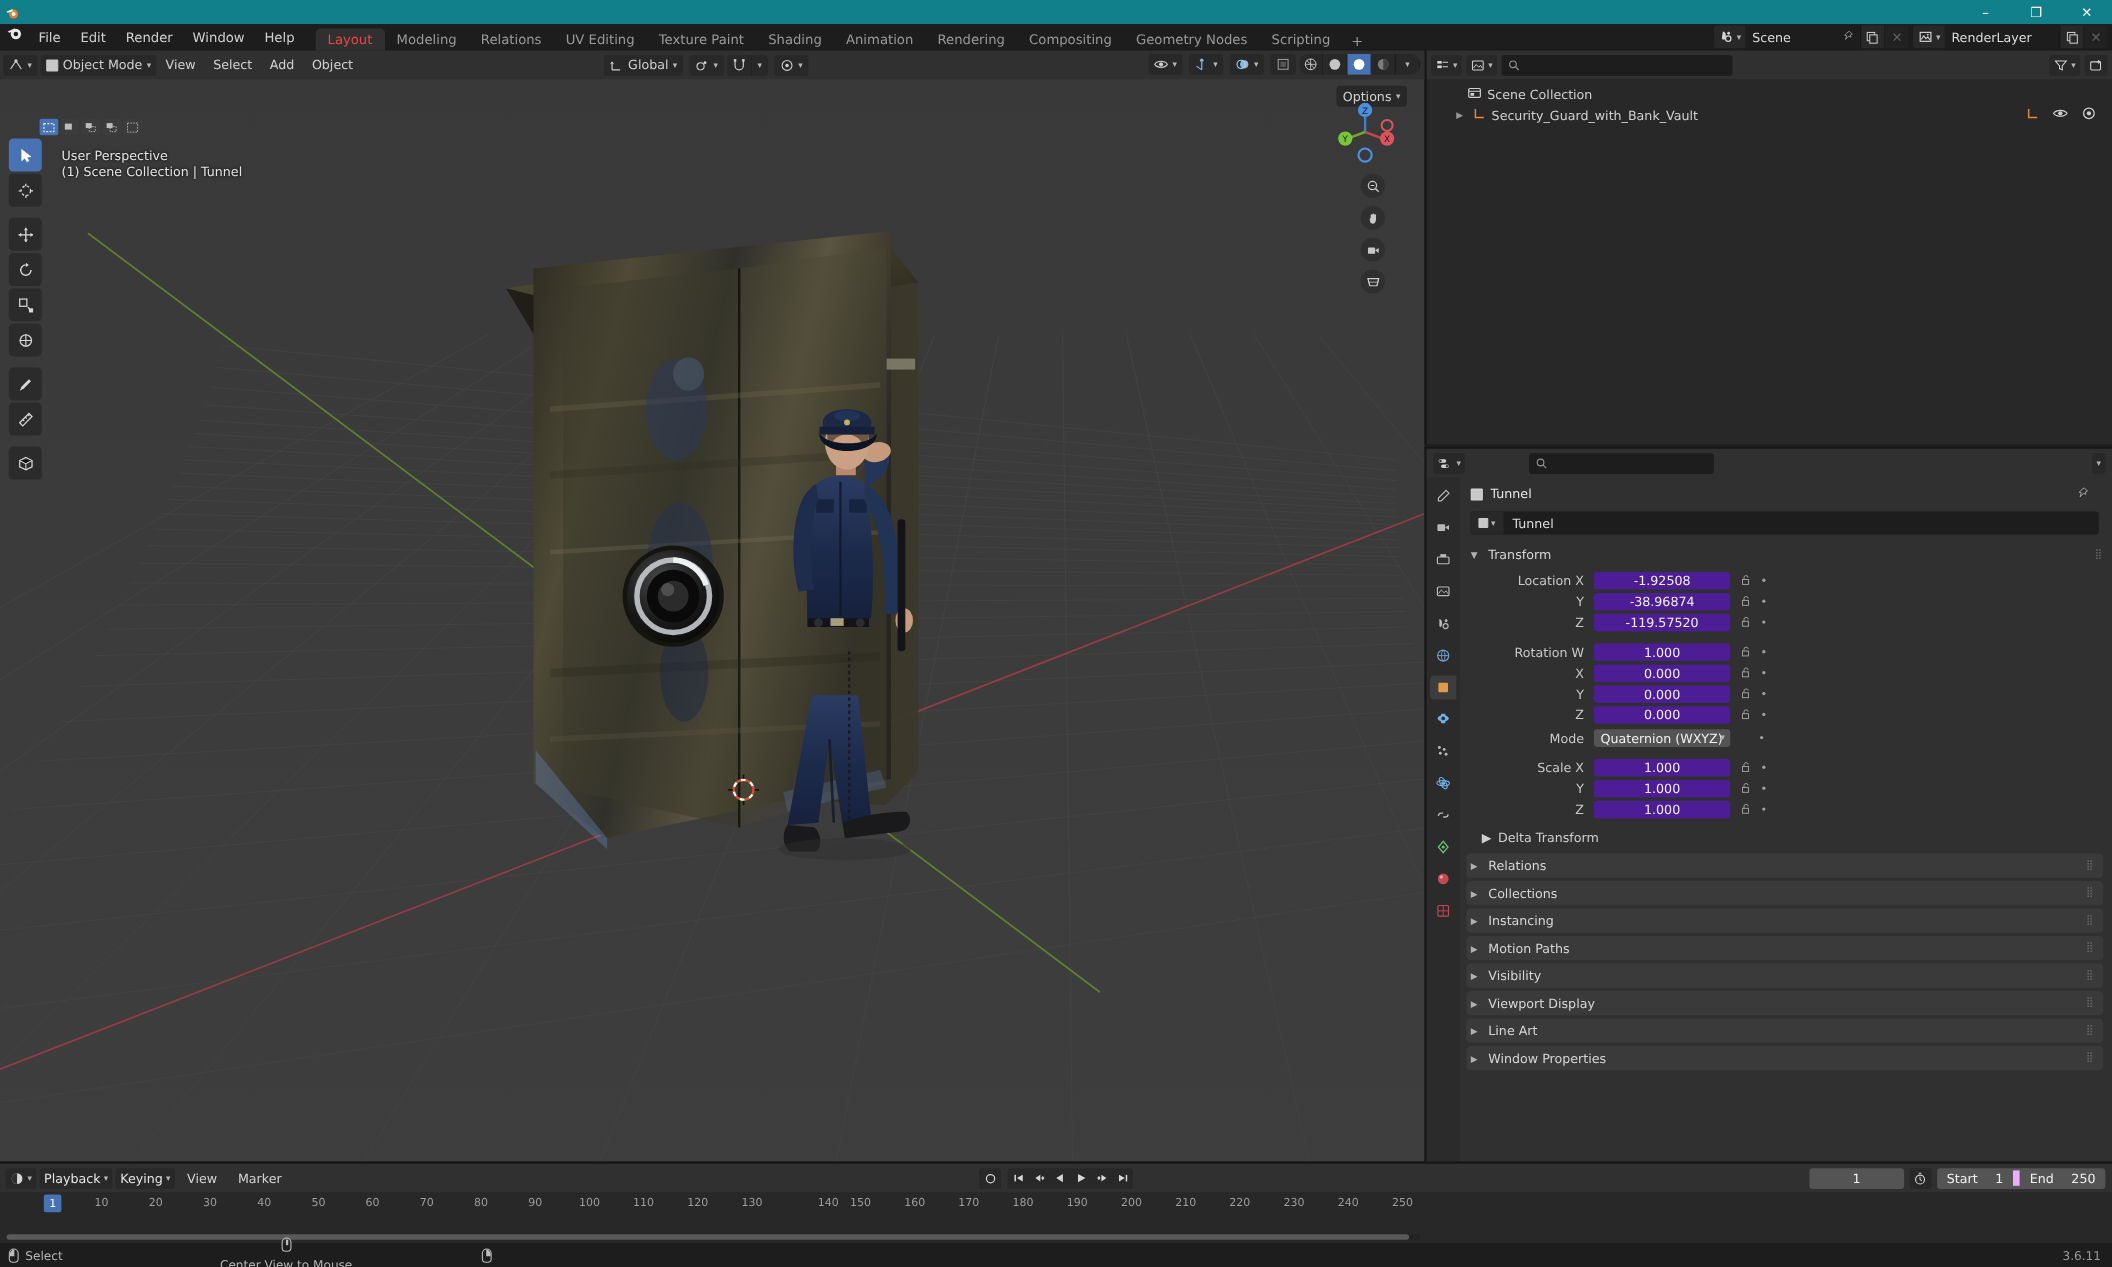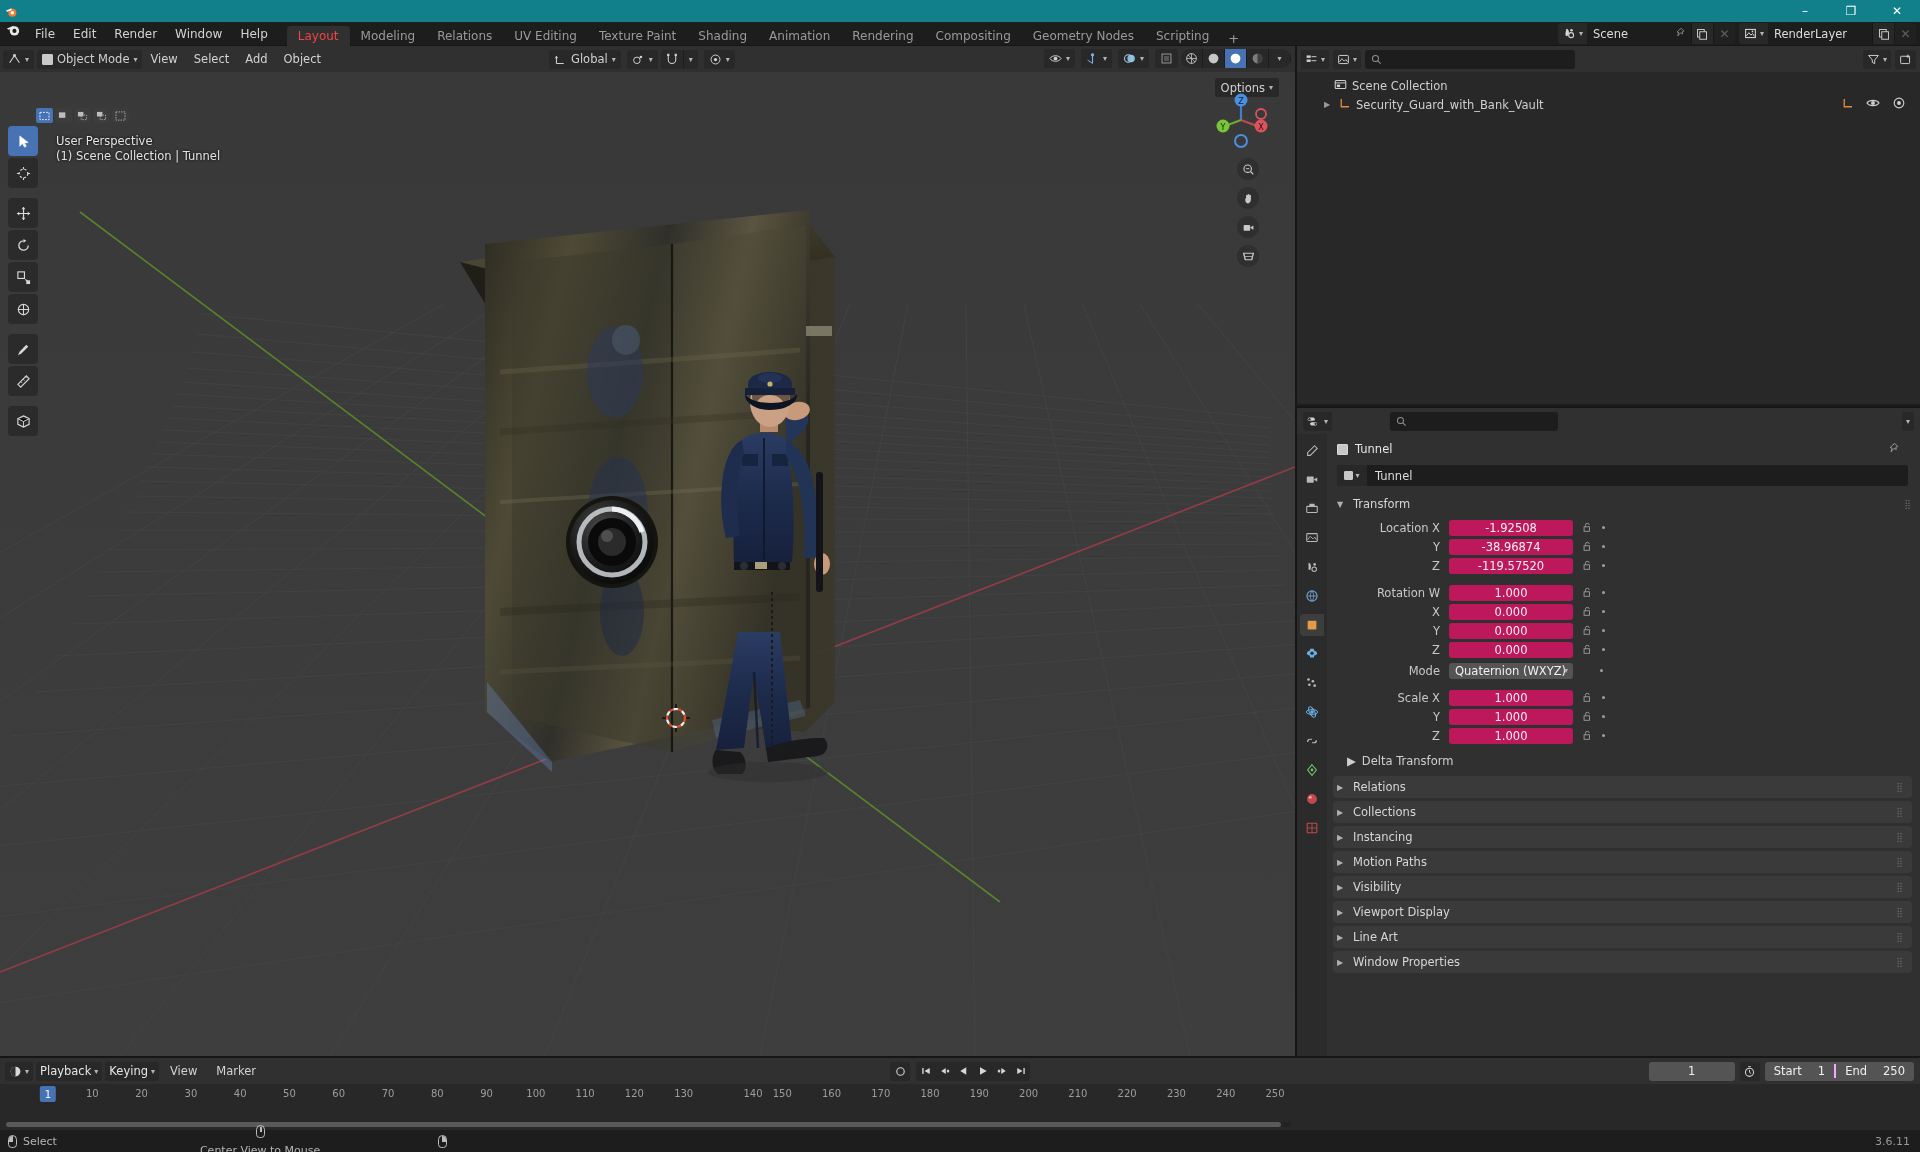--- a/index.html
+++ b/index.html
@@ -183,21 +183,21 @@
     height: 22px; display: flex; align-items: center; gap: 6px;
     font-size: 11.5px; color: #d6d6d6; padding-left: 4px;
   }
   .panel-hdr.boxed { background: #3a3a3a; border-radius: 4px; margin-bottom: 3px; position: relative; }
   .panel-hdr .tri { font-size: 8px; color: #b0b0b0; width: 10px; }
   .grip { position: absolute; right: 8px; color: #6a6a6a; font-size: 9px; letter-spacing: 1px; line-height: 5px; }
 
   .prow { display: flex; align-items: center; height: 17px; margin-bottom: 2px; }
   .plabel { width: 116px; text-align: right; padding-right: 9px; font-size: 11.5px; color: #c8c8c8; }
   .pval {
-    flex: 0 0 124px; height: 16px; background: #be185d; border-radius: 3px;
+    flex: 0 0 124px; height: 16px; background: #4c1d95; border-radius: 3px;
     display: flex; align-items: center; justify-content: center;
     font-size: 11.5px; color: #f0f0f0;
   }
   .pval.select {
     background: #545454; justify-content: flex-start; padding: 0 6px; position: relative; width: 124px;
   }
   .pval.select .dd { position: absolute; right: 5px; font-size: 8px; }
   .pdeco { display: flex; align-items: center; gap: 9px; padding-left: 9px; }
   .lock { opacity: .82; }
   .dot { width: 3px; height: 3px; border-radius: 50%; background: #a0a0a0; display:inline-block; }
@@ -210,21 +210,21 @@
   }
   .tl-header { height: 26px; background: #303030; display: flex; align-items: center; padding: 0 5px; gap: 3px; font-size: 11.5px; }
   .tl-menu { padding: 0 8px; height: 26px; line-height: 26px; color: #d2d2d2; }
   .tl-center { position: absolute; left: 50%; transform: translateX(-50%); display: flex; align-items: center; gap: 6px; }
   .play-grp { display: flex; align-items: center; height: 19px; background: #282828; border-radius: 3px; }
   .play-b { width: 19px; height: 19px; display: flex; align-items: center; justify-content: center; }
   .rec-b { width: 20px; height: 19px; display:flex; align-items:center; justify-content:center; background:#282828; border-radius:3px; }
   .tl-right { position: absolute; right: 6px; display: flex; align-items: center; gap: 5px; }
   .frame-f { height: 19px; min-width: 86px; background: #545454; border-radius: 3px; display:flex; align-items:center; justify-content:center; font-size:11.5px; color:#f0f0f0;}
   .se-grp { height: 19px; background: #545454; border-radius: 3px; display: flex; align-items: center; }
-  .se-cell { display: flex; align-items: center; gap: 16px; padding: 0 9px; font-size: 11.5px; color: #f0f0f0; border-right: 2px solid #f0abfc; }
+  .se-cell { display: flex; align-items: center; gap: 16px; padding: 0 9px; font-size: 11.5px; color: #f0f0f0; border-right: 6px solid #f0abfc; }
   .se-cell:last-child { border-right: none; }
   .tl-ruler { position: relative; height: 20px; background: #282828; }
   .tl-ticks { position: absolute; left: 0; top: 0; width: 1295px; height: 20px; }
   .tick { position: absolute; top: 4px; font-size: 10px; color: #9d9d9d; transform: translateX(-50%); }
   .playhead { position: absolute; top: 2px; height: 16px; background: #4772b3; border-radius: 2px; display:flex; align-items:center; justify-content:center; font-size:10px; color:#fff; padding: 0 5px; transform: translateX(-50%); }
   .tl-track { position: absolute; left: 0; top: 46px; width: 1295px; height: 22px; background: #282828; }
   .tl-scroll { position: absolute; left: 6px; bottom: 3px; width: 1285px; height: 5px; background: #232323; border-radius: 3px; }
   .tl-scroll i { position: absolute; left: 0; top: 0; height: 5px; width: 1275px; background: #5a5a5a; border-radius: 3px; display: block; }
 
   

